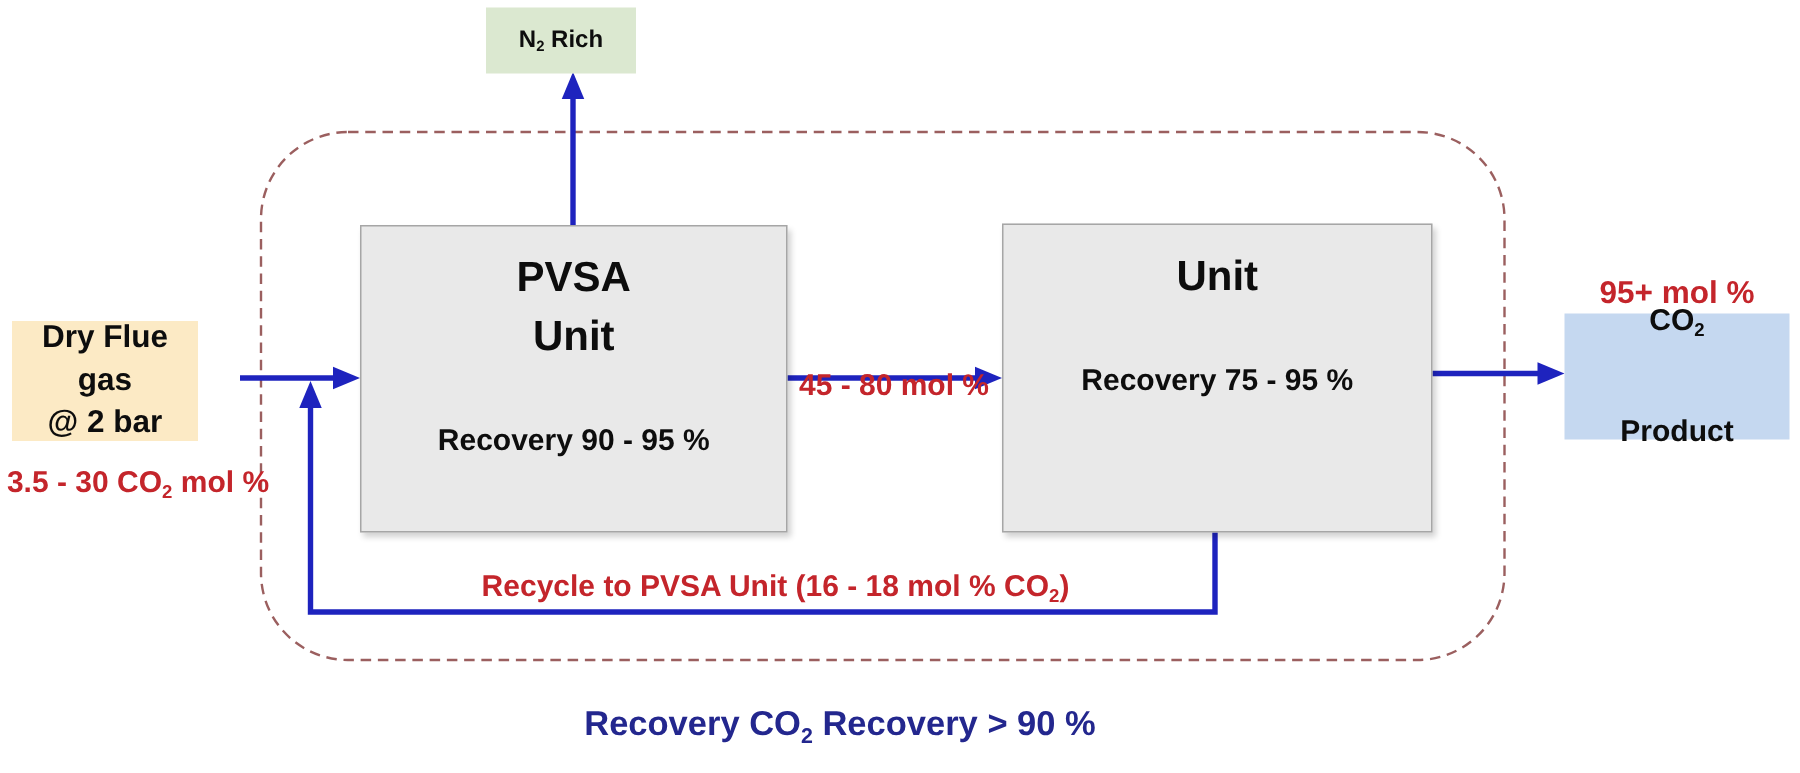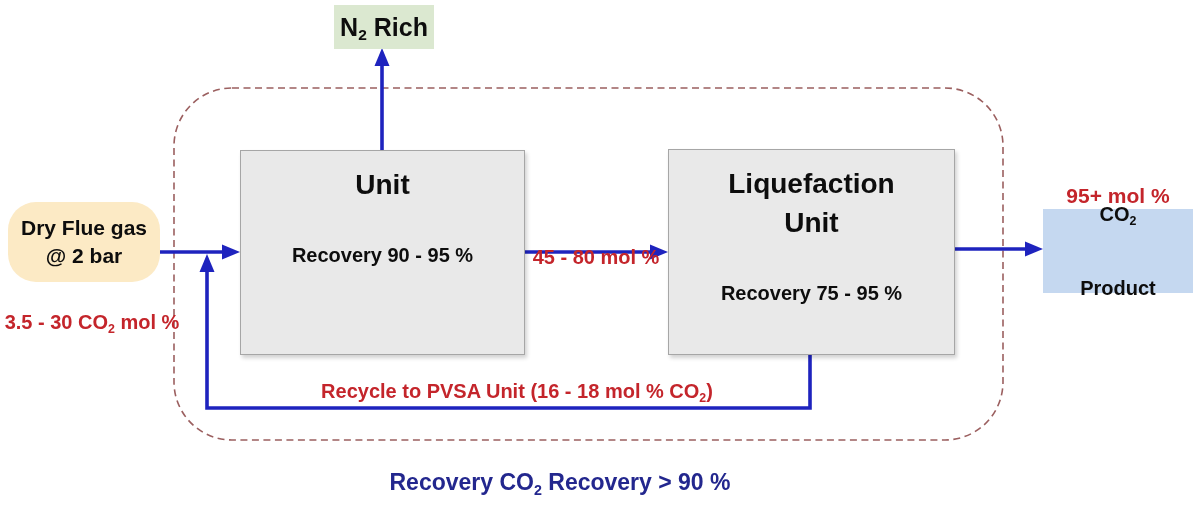--- a/index.html
+++ b/index.html
@@ -19,22 +19,22 @@
   .canvas{
     position:relative;width:1200px;height:515px;background:var(--background);
     font-family:"Liberation Sans","DejaVu Sans",sans-serif;
     font-weight:bold;color:var(--text-black);overflow:hidden;
   }
   .layer{position:absolute;left:0;top:0;width:1200px;height:515px;}
   svg .frame-rect{fill:none;stroke:var(--frame-dash-red);stroke-width:1.6;stroke-dasharray:7 4.5;}
   svg .blue-line{fill:none;stroke:var(--arrow-blue);stroke-width:3.6;}
   svg .blue-head{fill:var(--arrow-blue);stroke:none;}
   .node{position:absolute;display:flex;flex-direction:column;align-items:center;justify-content:center;text-align:center;}
-  .n2-box{left:334px;top:5px;width:100px;height:44px;background:var(--n2-box-fill);font-size:25px;}
-  .flue-box{left:8px;top:202px;width:152px;height:80px;background:var(--flue-box-fill);font-size:21px;line-height:1.35;border-radius:28px;}
+  .n2-box{left:324px;top:5px;width:100px;height:44px;background:var(--n2-box-fill);font-size:16px;}
+  .flue-box{left:8px;top:214px;width:124px;height:80px;background:var(--flue-box-fill);font-size:21px;line-height:1.35;}
   .unit-box{background:var(--unit-box-fill);border:1px solid var(--unit-box-border);
     box-shadow:2px 3px 4px rgba(0,0,0,0.18);justify-content:flex-start;}
   .pvsa-box{left:240px;top:150px;width:283px;height:203px;}
   .liq-box{left:668px;top:149px;width:285px;height:204px;}
   .unit-title{font-size:28px;line-height:1.4;margin-top:14px;}
   .unit-recovery{font-size:20px;margin-top:40px;}
   .co2-box{left:1043px;top:209px;width:150px;height:84px;background:var(--co2-box-fill);font-size:20px;line-height:1.3;gap:48px;}
   .label{position:absolute;text-align:center;}
   .red-label{color:var(--annotation-red);font-size:20px;}
   .flue-comp{left:2px;top:311px;width:180px;}
@@ -73,28 +73,28 @@
     <div><span>N</span><span class="sub">2</span><span> Rich</span></div>
   </div>
 
   <div class="node flue-box">
     <div>Dry Flue gas</div>
     <div>@ 2 bar</div>
   </div>
 
   <div class="node unit-box pvsa-box">
     <div class="unit-title">
+      <div>PVSA</div>
       <div>Unit</div>
     </div>
     <div class="unit-recovery">Recovery 90 - 95 %</div>
   </div>
 
   <div class="node unit-box liq-box">
     <div class="unit-title">
-      <div>Liquefaction</div>
       <div>Unit</div>
     </div>
     <div class="unit-recovery">Recovery 75 - 95 %</div>
   </div>
 
   <div class="node co2-box">
     <div><span>CO</span><span class="sub">2</span></div>
     <div>Product</div>
   </div>
 

